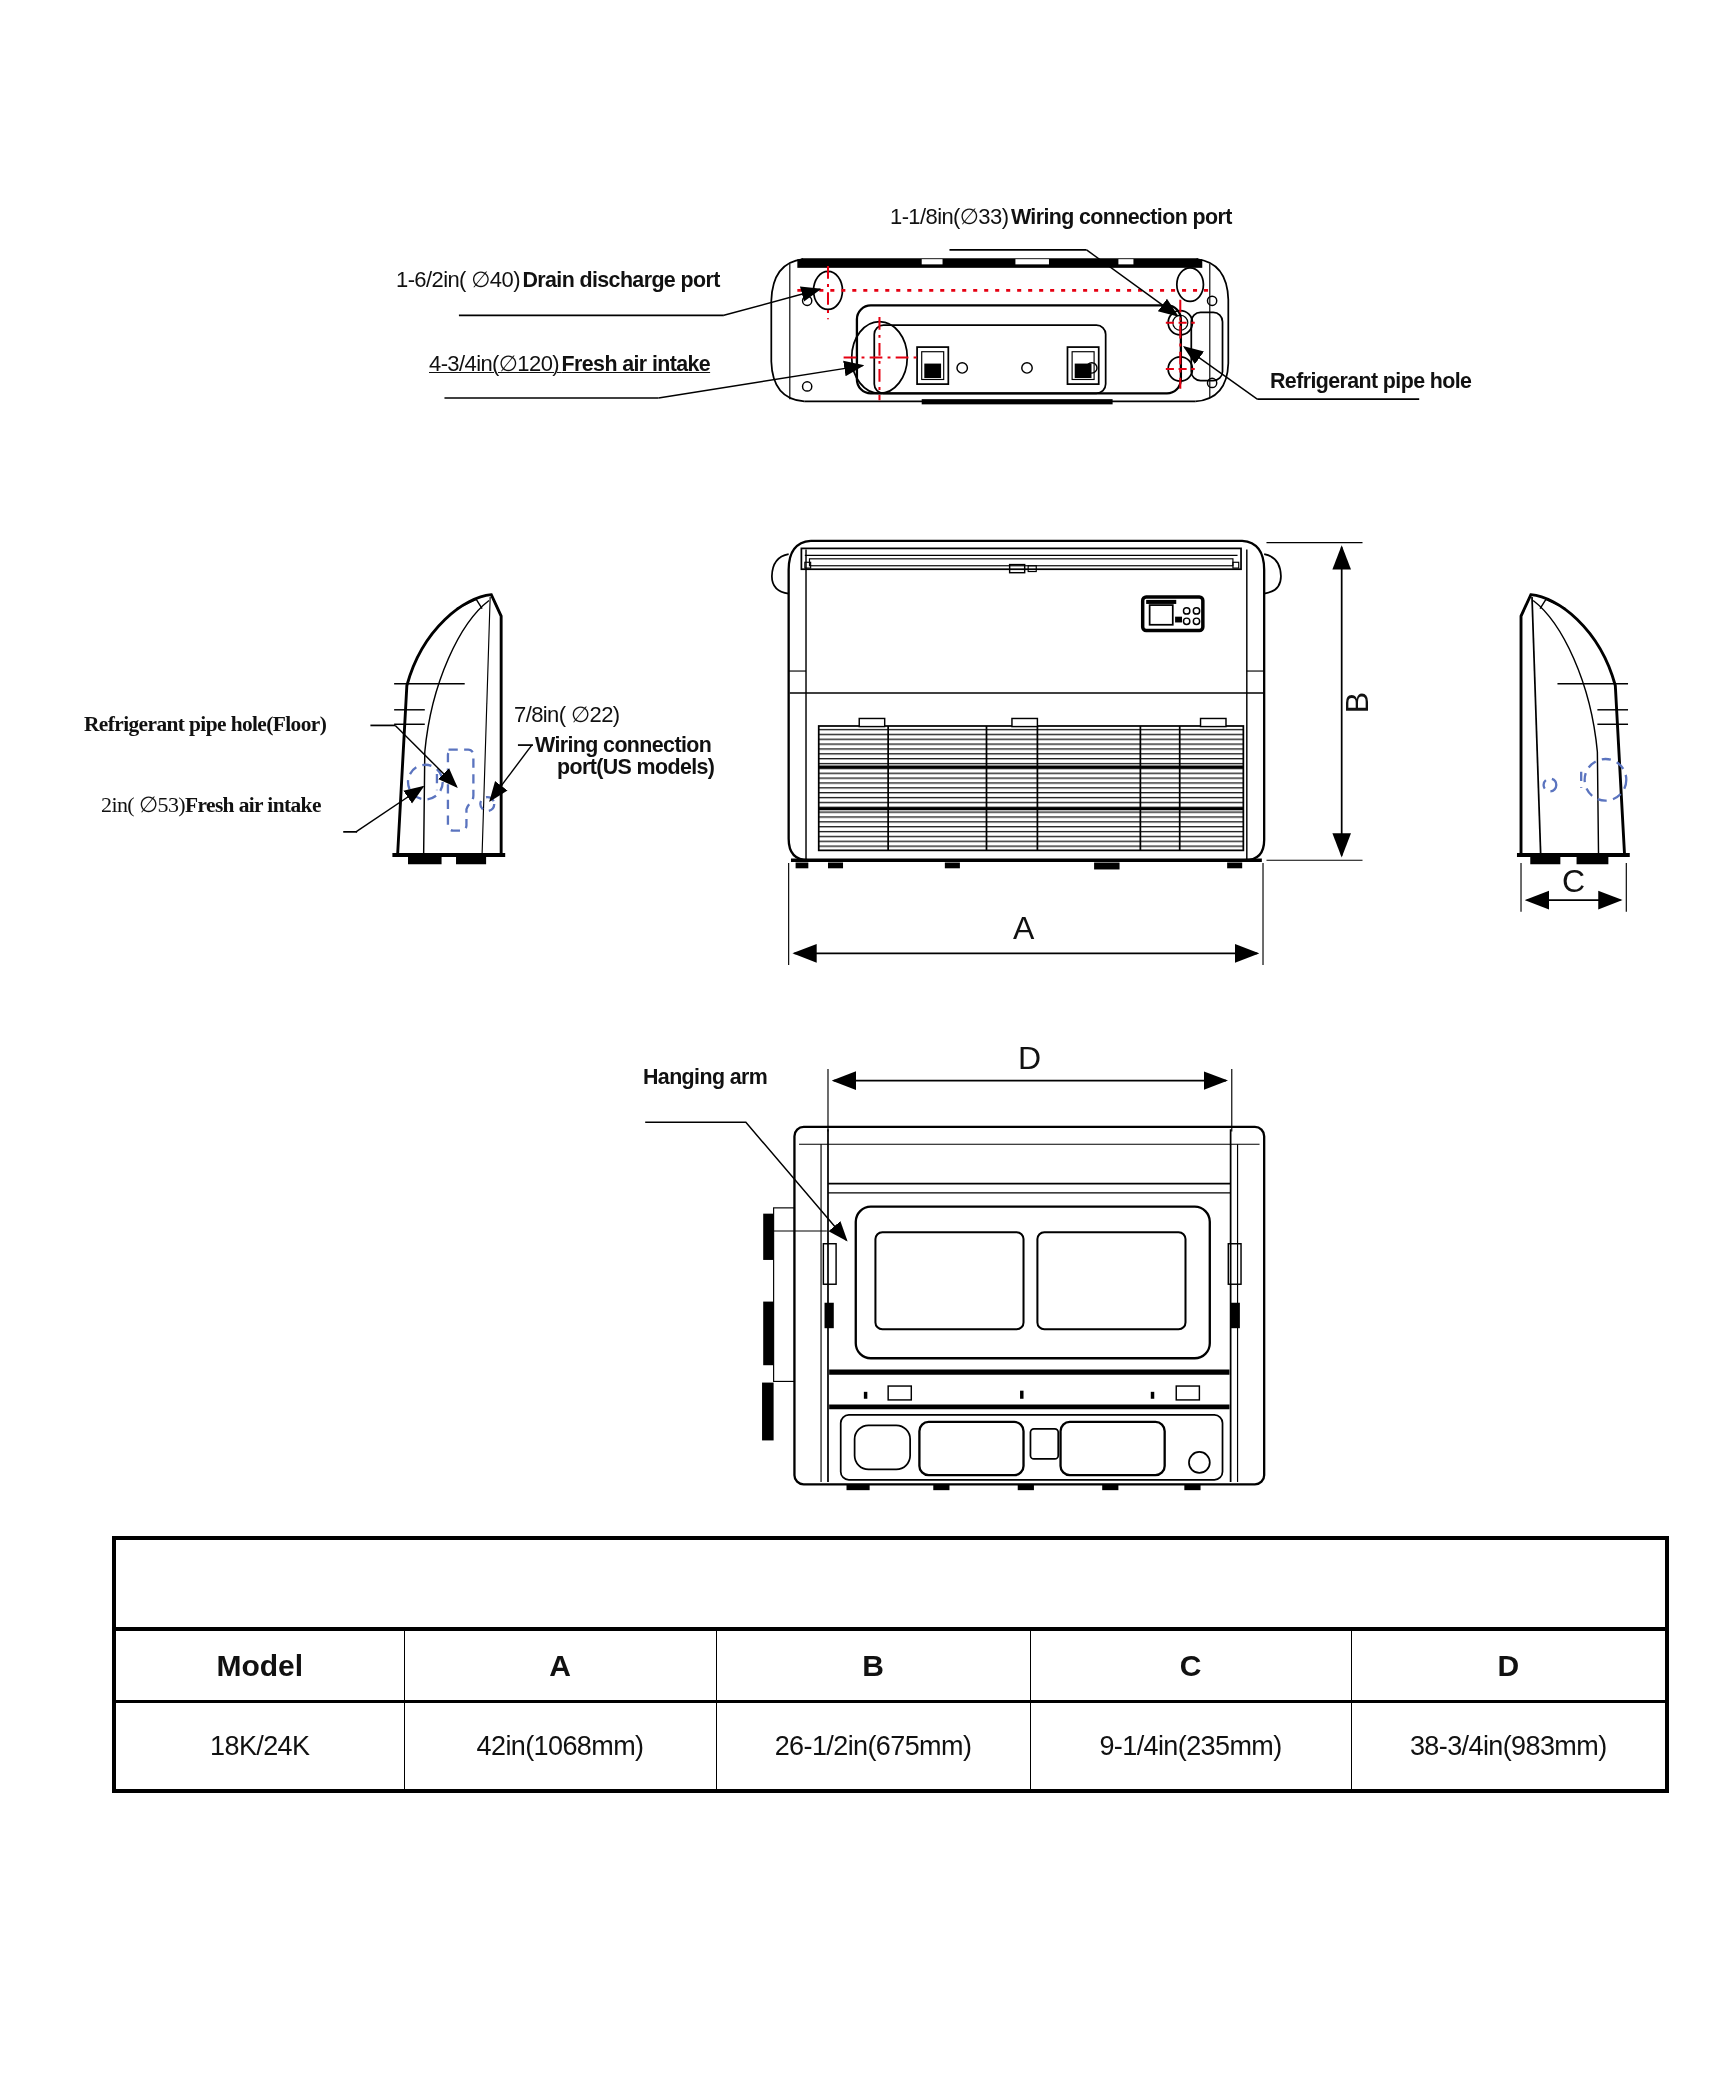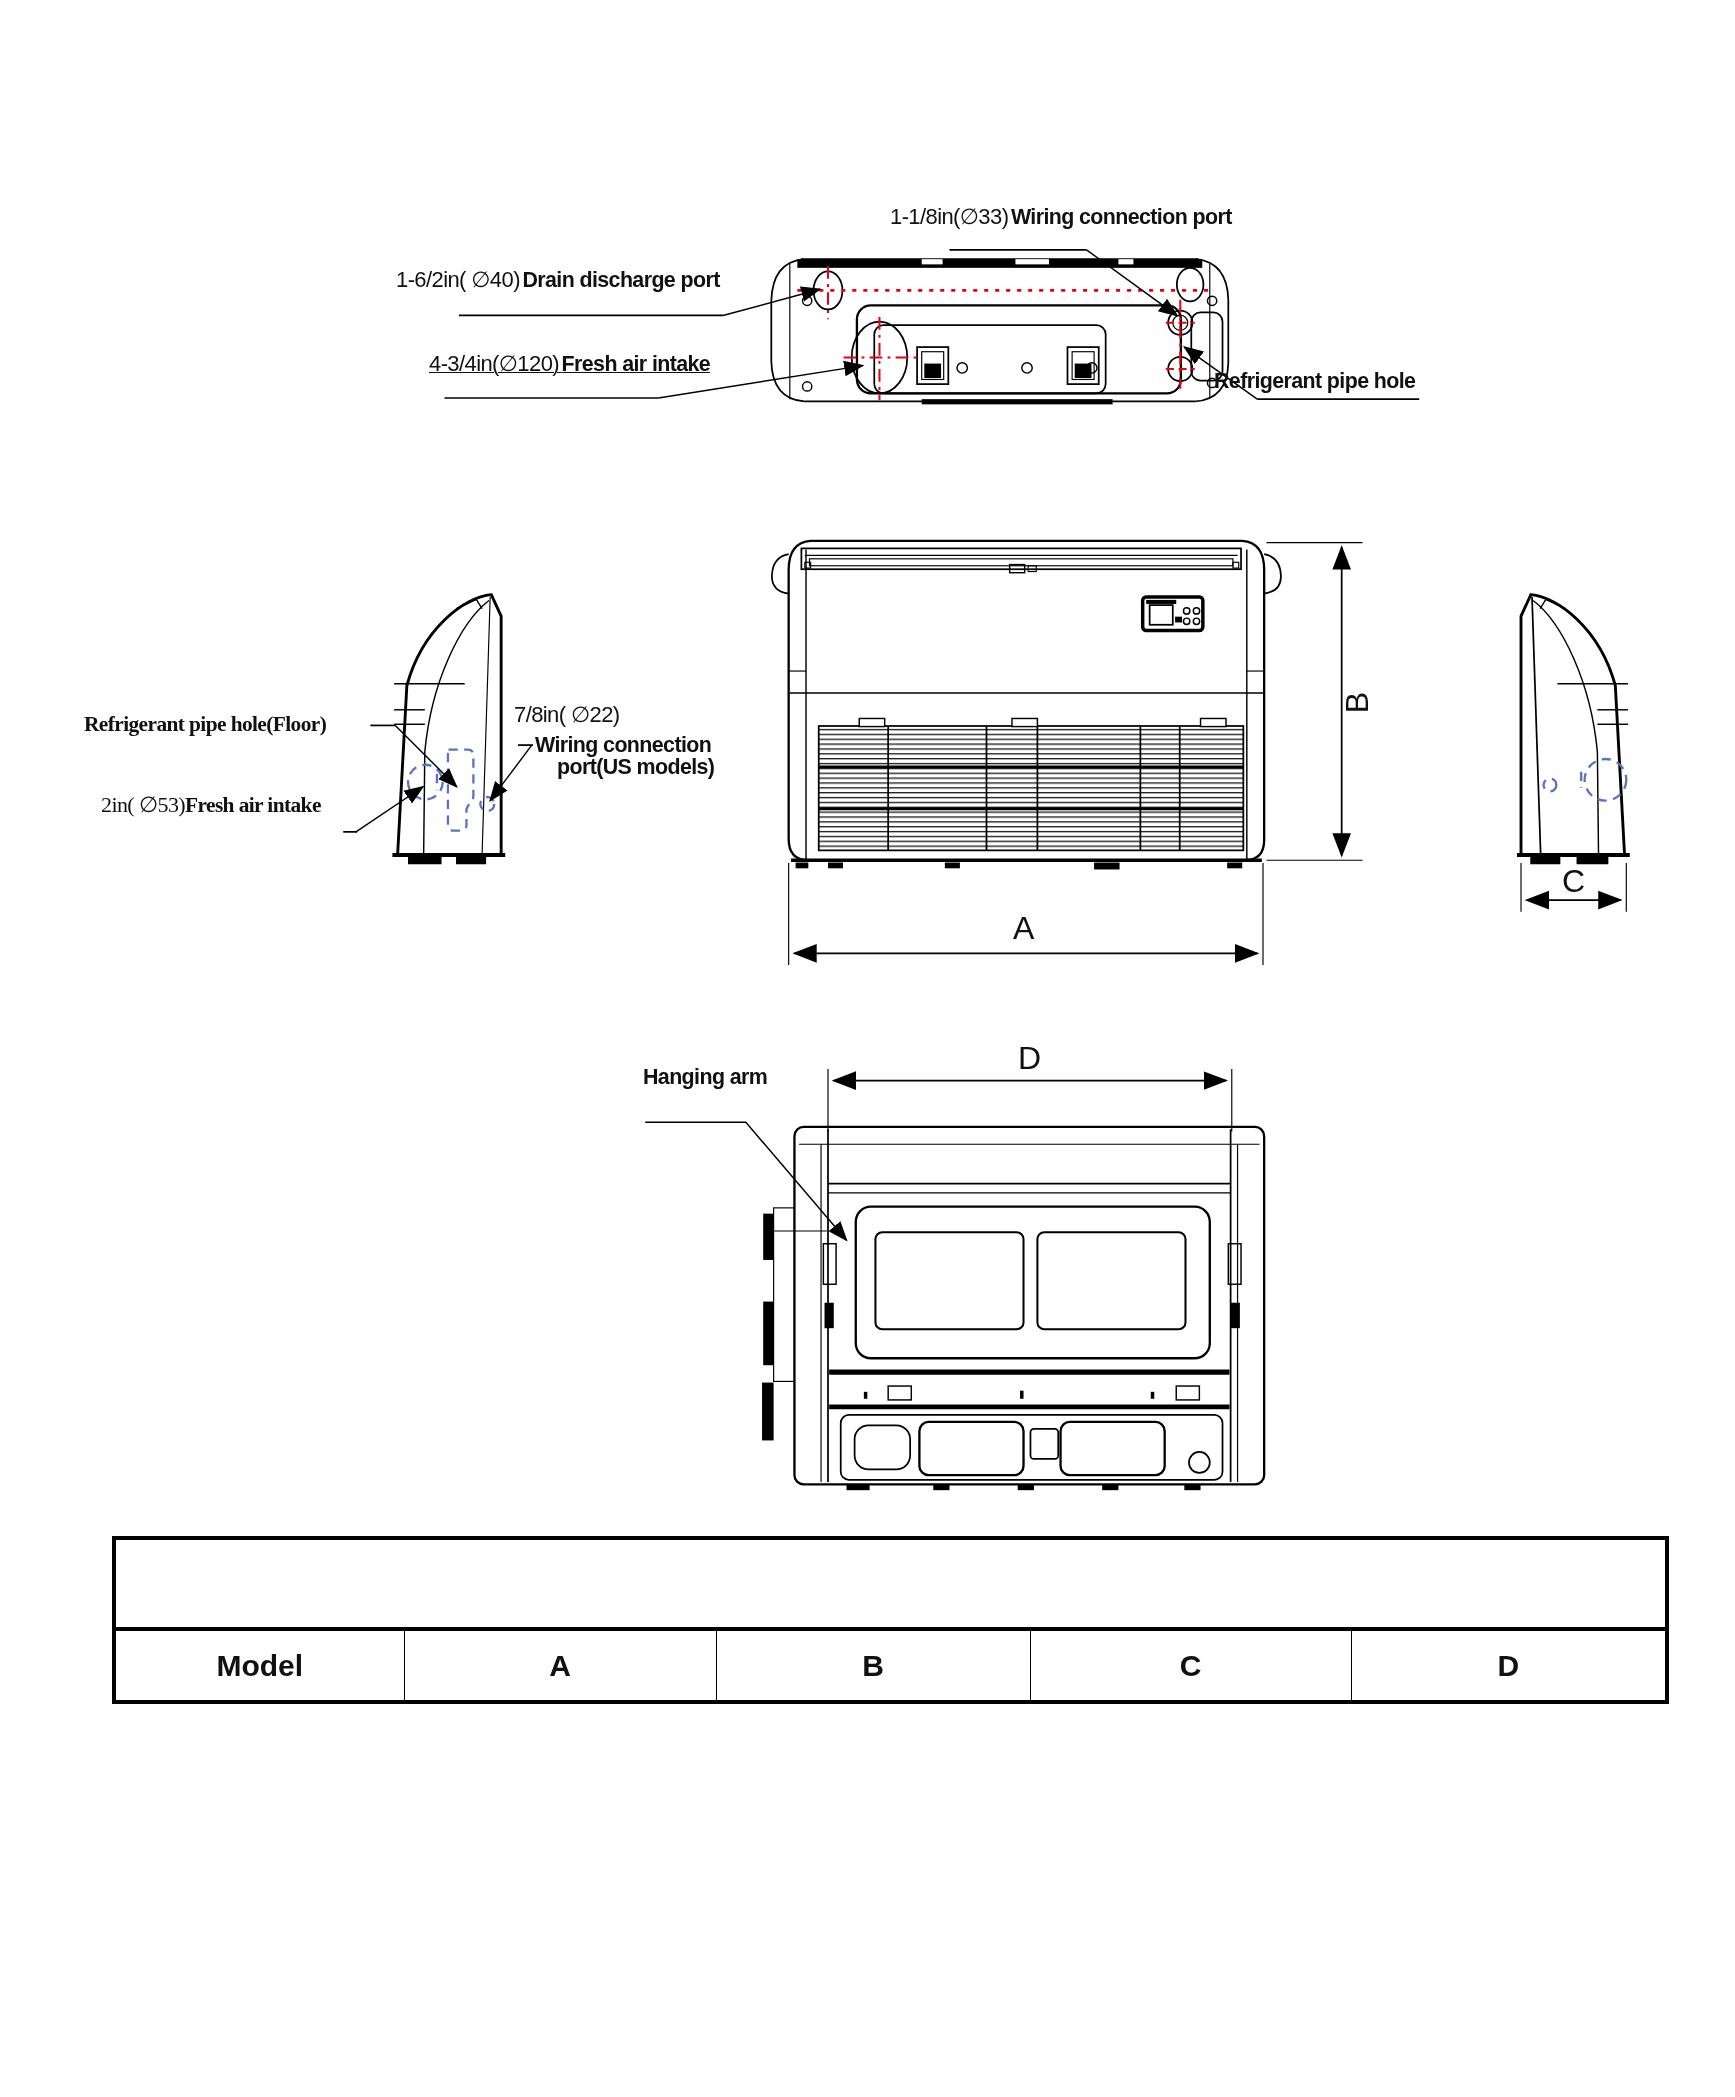--- a/index.html
+++ b/index.html
@@ -280,21 +280,21 @@
   <div class="lbl" style="left:377px; top:267px;">
     <span class="dim-part">1-6/2in( ∅40)</span>
     <span class="name-part">Drain discharge port</span>
   </div>
 
   <div class="lbl" style="left:410px; top:351px;text-decoration:underline;">
     <span class="dim-part">4-3/4in(∅120)</span>
     <span class="name-part">Fresh air intake</span>
   </div>
 
-  <div class="lbl" style="left:1195px; top:369px;">
+  <div class="lbl" style="left:1251px; top:369px;">
     <span class="name-part">Refrigerant pipe hole</span>
   </div>
 
   <div class="lbl" style="left:65px; top:712px;font-family:Liberation Serif, serif;">
     <span class="name-part">Refrigerant pipe hole(Floor)</span>
   </div>
 
   <div class="lbl" style="left:495px; top:702px;">
     <span class="dim-part">7/8in( ∅22)</span>
   </div>
@@ -330,17 +330,24 @@
       <tr class="blank">
         <td colspan="5"></td>
       </tr>
       <tr class="head">
         <th>Model</th>
         <th>A</th>
         <th>B</th>
         <th>C</th>
         <th>D</th>
       </tr>
+      <tr class="data">
+        <td>18K/24K</td>
+        <td>42in(1068mm)</td>
+        <td>26-1/2in(675mm)</td>
+        <td>9-1/4in(235mm)</td>
+        <td>38-3/4in(983mm)</td>
+      </tr>
     </tbody>
   </table>
 
 </div>
 
 
 </body></html>

